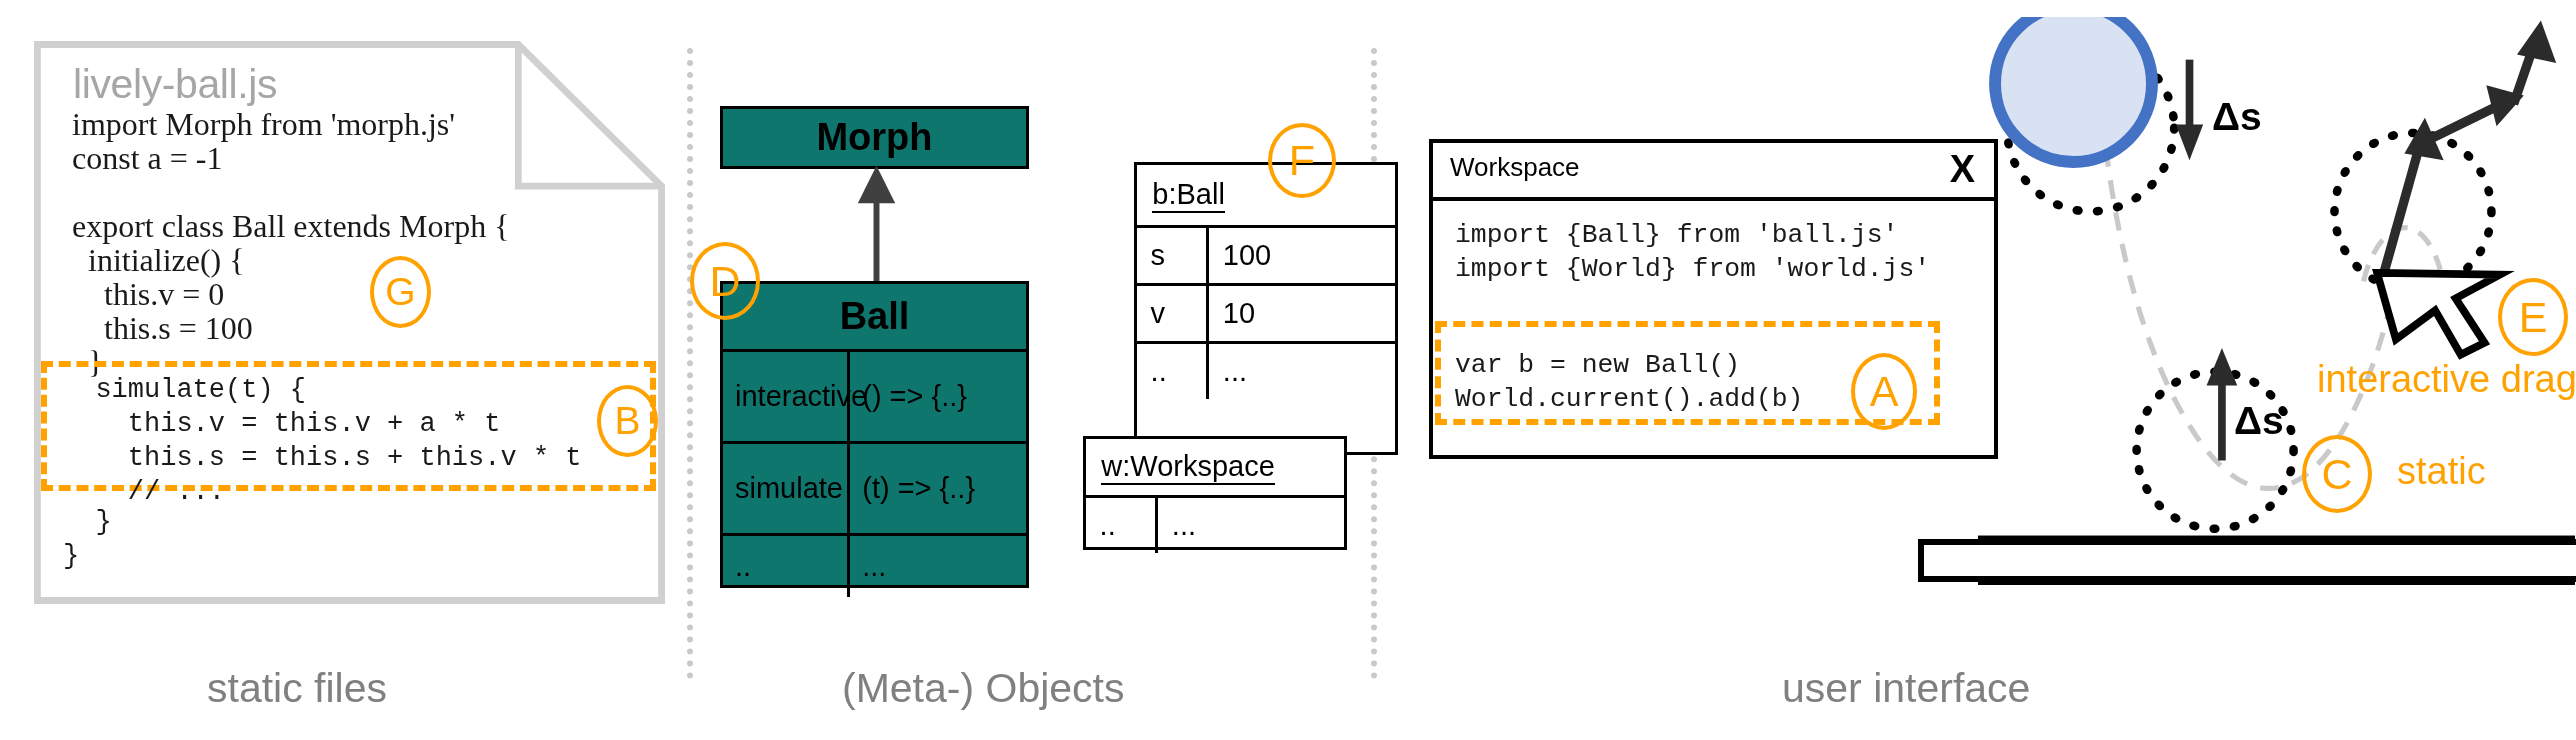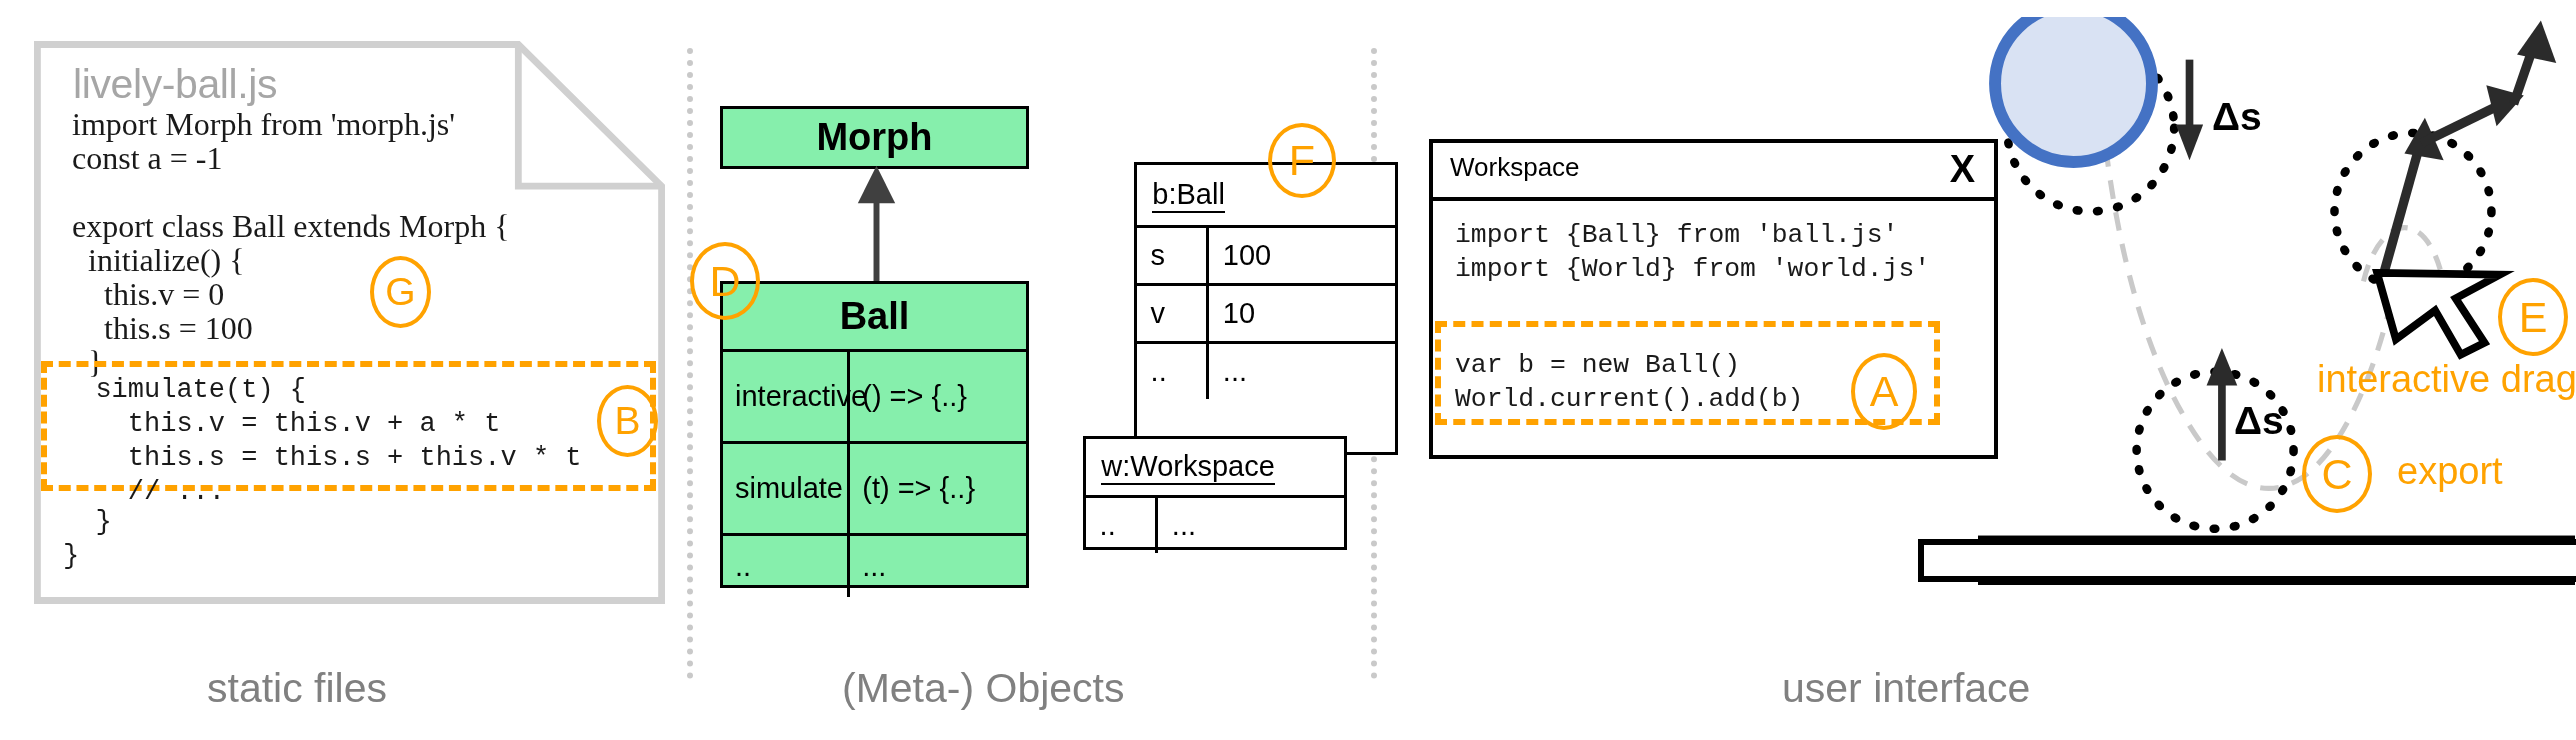--- a/index.html
+++ b/index.html
@@ -31,21 +31,21 @@
   .dashbox{
     position:absolute;border:6.8px dashed var(--orange);box-sizing:border-box;background:transparent;
   }
 
   
   .vsep{
     position:absolute;width:0;border-left:6px dotted #C9C9C9;
   }
 
   
-  .uml-box{position:absolute;border:3.4px solid #000;background:#86efac;box-sizing:border-box;}
+  .uml-box{position:absolute;border:3.4px solid #000;background:#0f766e;box-sizing:border-box;}
   .uml-title{
     font-family:"Liberation Sans",sans-serif;font-weight:bold;font-size:38px;
     display:flex;align-items:center;justify-content:center;height:100%;
   }
   .uml-row{display:flex;border-top:3.4px solid #000;}
   .uml-cell{
     font-family:"Liberation Sans",sans-serif;font-size:29px;
     display:flex;align-items:center;padding-left:12px;box-sizing:border-box;
   }
   .uml-cell.left{width:42%;border-right:3.4px solid #000;}
@@ -251,18 +251,18 @@
 
   <div class="delta" style="left:2206px;top:95px;">Δs</div>
   <div class="delta" style="left:2228px;top:399px;">Δs</div>
 
   <div class="orange-label" style="left:2317px;top:358px;">interactive drag</div>
 
   <div class="marker" style="left:2498px;top:278px;width:70px;height:78px;font-size:43px;">E</div>
 
   <div class="marker" style="left:2302px;top:435px;width:70px;height:78px;font-size:43px;">C</div>
 
-  <div class="orange-label" style="left:2397px;top:450px;">export</div>
+  <div class="orange-label" style="left:2397px;top:450px;">static</div>
 
   <div class="caption" style="left:1782px;top:665px;">user interface</div>
 
 </div>
 
 
 </body></html>

